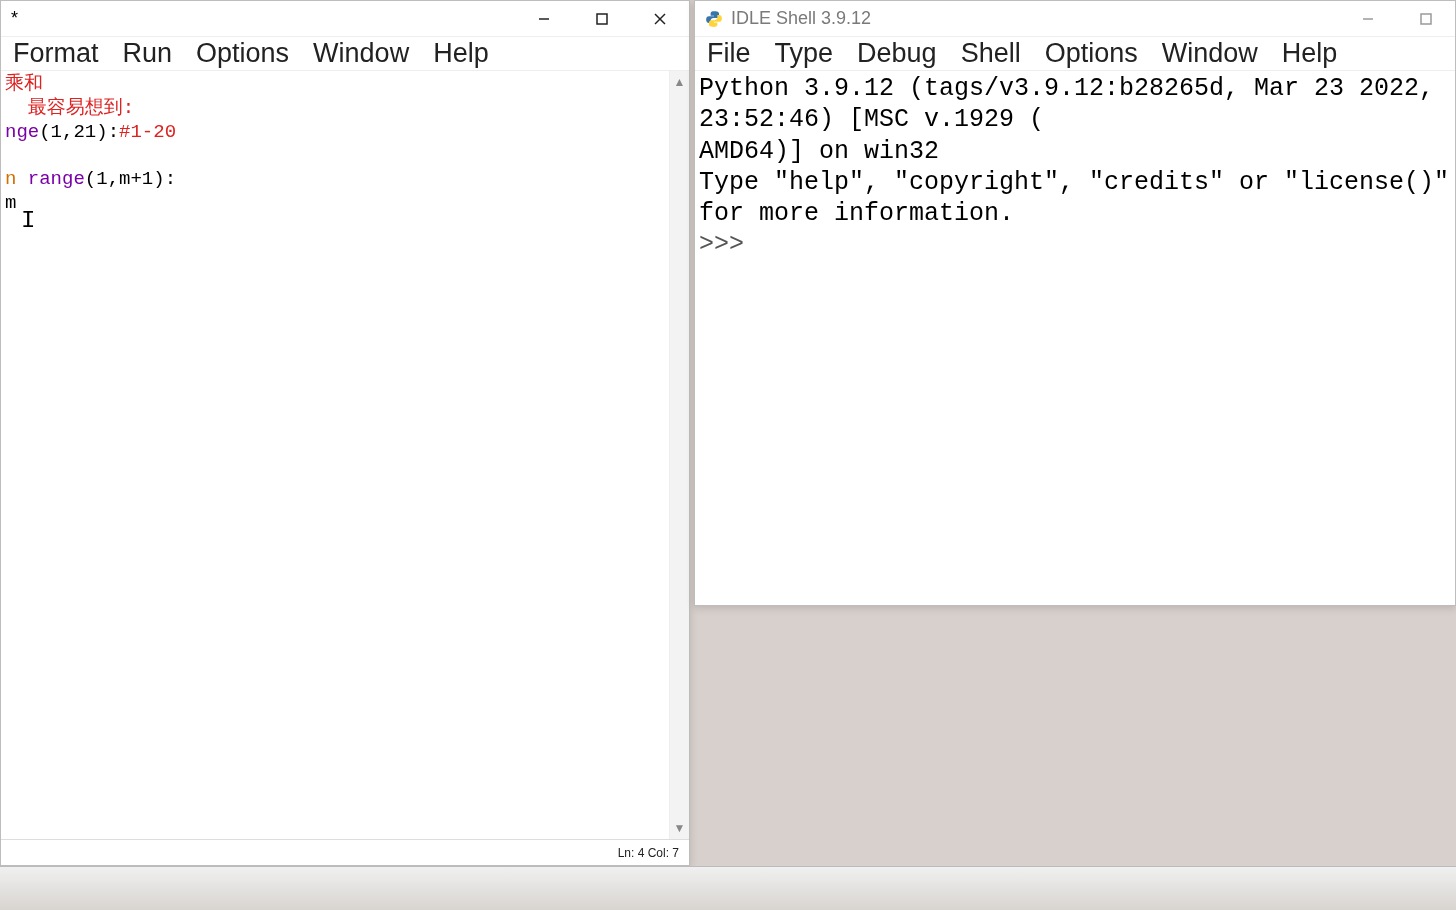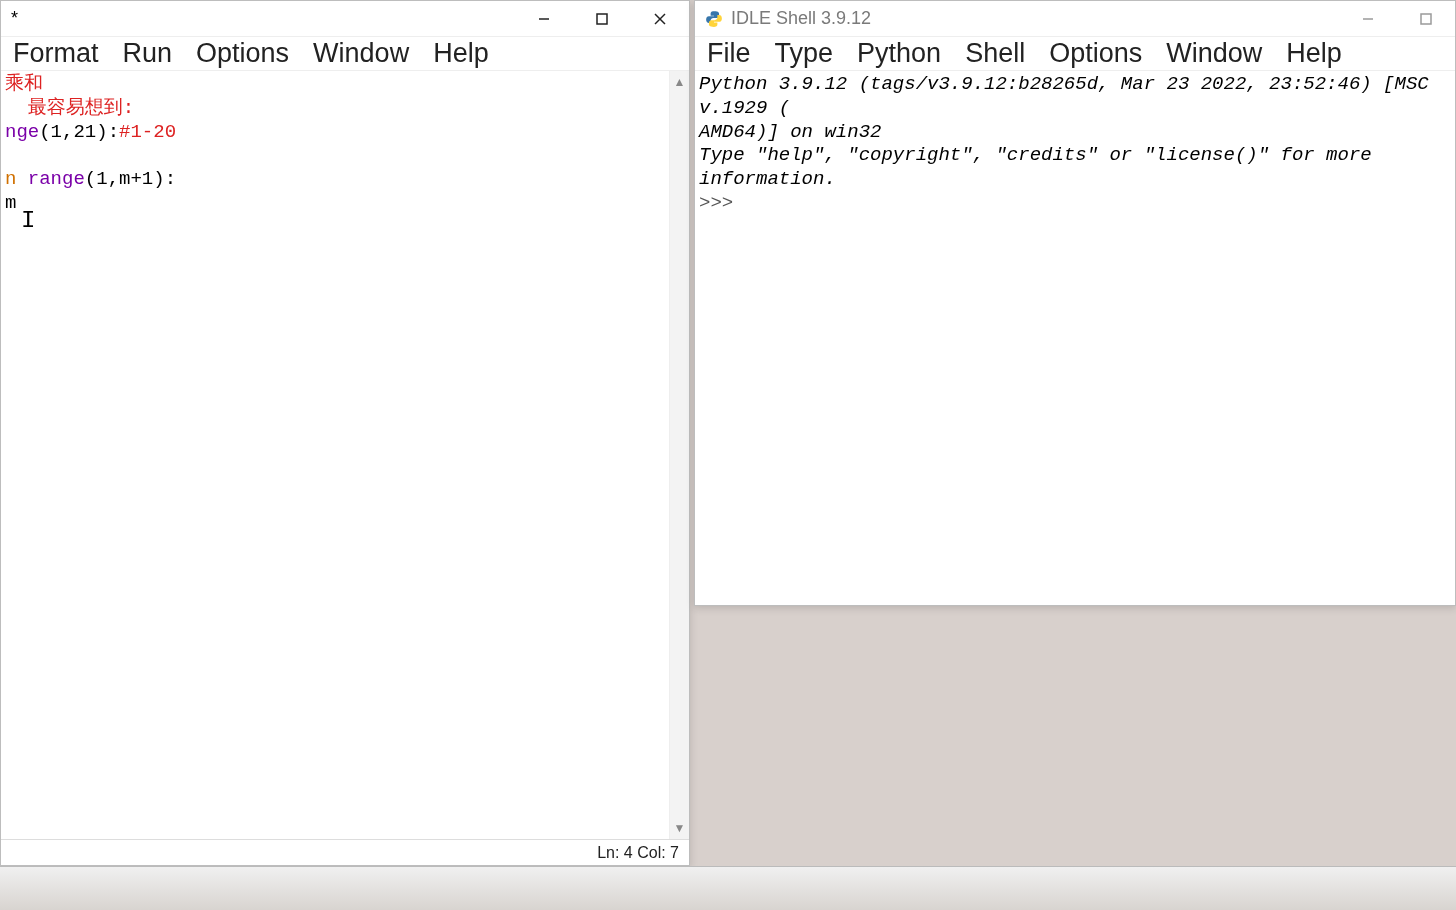--- a/index.html
+++ b/index.html
@@ -99,36 +99,35 @@
     color: #888;
     padding: 4px 0;
   }
   .statusbar {
     height: 26px;
     border-top: 1px solid #ddd;
     display: flex;
     justify-content: flex-end;
     align-items: center;
     padding-right: 10px;
-    font-size: 16px;
+    font-size: 12px;
     color: #222;
   }
   .tok-comment { color: #d22; }
   .tok-builtin { color: #7a00a8; }
   .tok-kw      { color: #d07000; }
   .shell-body {
     flex: 1;
     font-family: "Courier New", monospace;
-    font-size: 19px;
+    font-size: 25px;
     line-height: 1.25;
     padding: 2px 4px;
     white-space: pre-wrap;
     color: #000;
     overflow: hidden;
-    font-style: italic;
   }
   .prompt { color: #555; }
   .taskbar {
     position: absolute;
     left: 0; bottom: 0;
     width: 100%; height: 44px;
     background: linear-gradient(#f0f0f0, #d8d4d0);
     border-top: 1px solid #bbb;
   }
   .cursor-I {
@@ -209,21 +208,21 @@
         <div class="winbtn inactive">
           <svg width="14" height="14" viewBox="0 0 14 14">
               <rect x="2" y="2" width="10" height="10" fill="none" stroke="#9a9a9a" stroke-width="1.5"></rect>
             </svg>
         </div>
       </div>
     </div>
     <div class="menubar">
       <span class="menu-item">File</span>
       <span class="menu-item">Type</span>
-      <span class="menu-item">Python</span>
+      <span class="menu-item">Debug</span>
       <span class="menu-item">Shell</span>
       <span class="menu-item">Options</span>
       <span class="menu-item">Window</span>
       <span class="menu-item">Help</span>
     </div>
     <div class="shell-body"><span>Python 3.9.12 (tags/v3.9.12:b28265d, Mar 23 2022, 23:52:46) [MSC v.1929 (</span>
 <span>AMD64)] on win32</span>
 <span>Type "help", "copyright", "credits" or "license()" for more information.</span>
 <span class="prompt">&gt;&gt;&gt; </span></div>
   </div>

